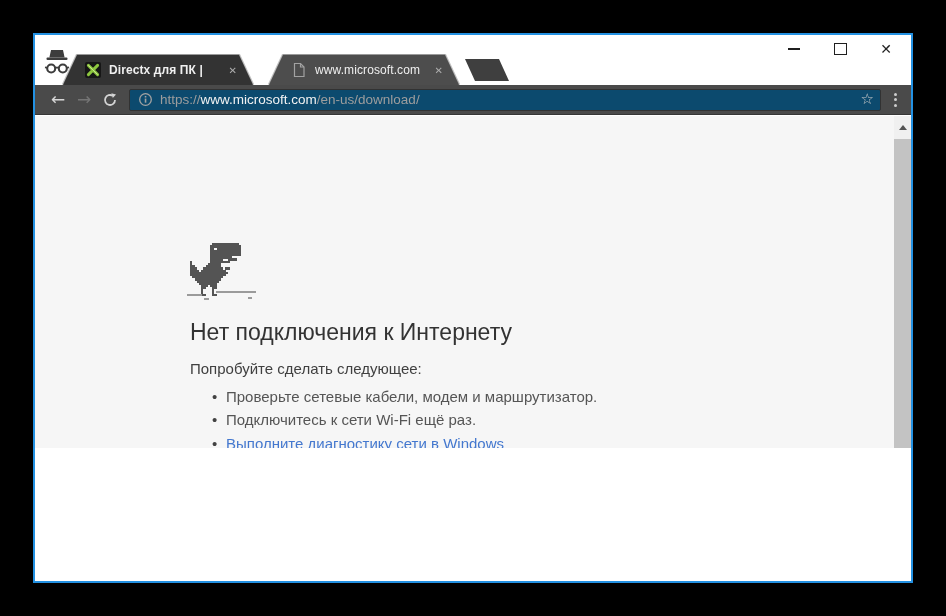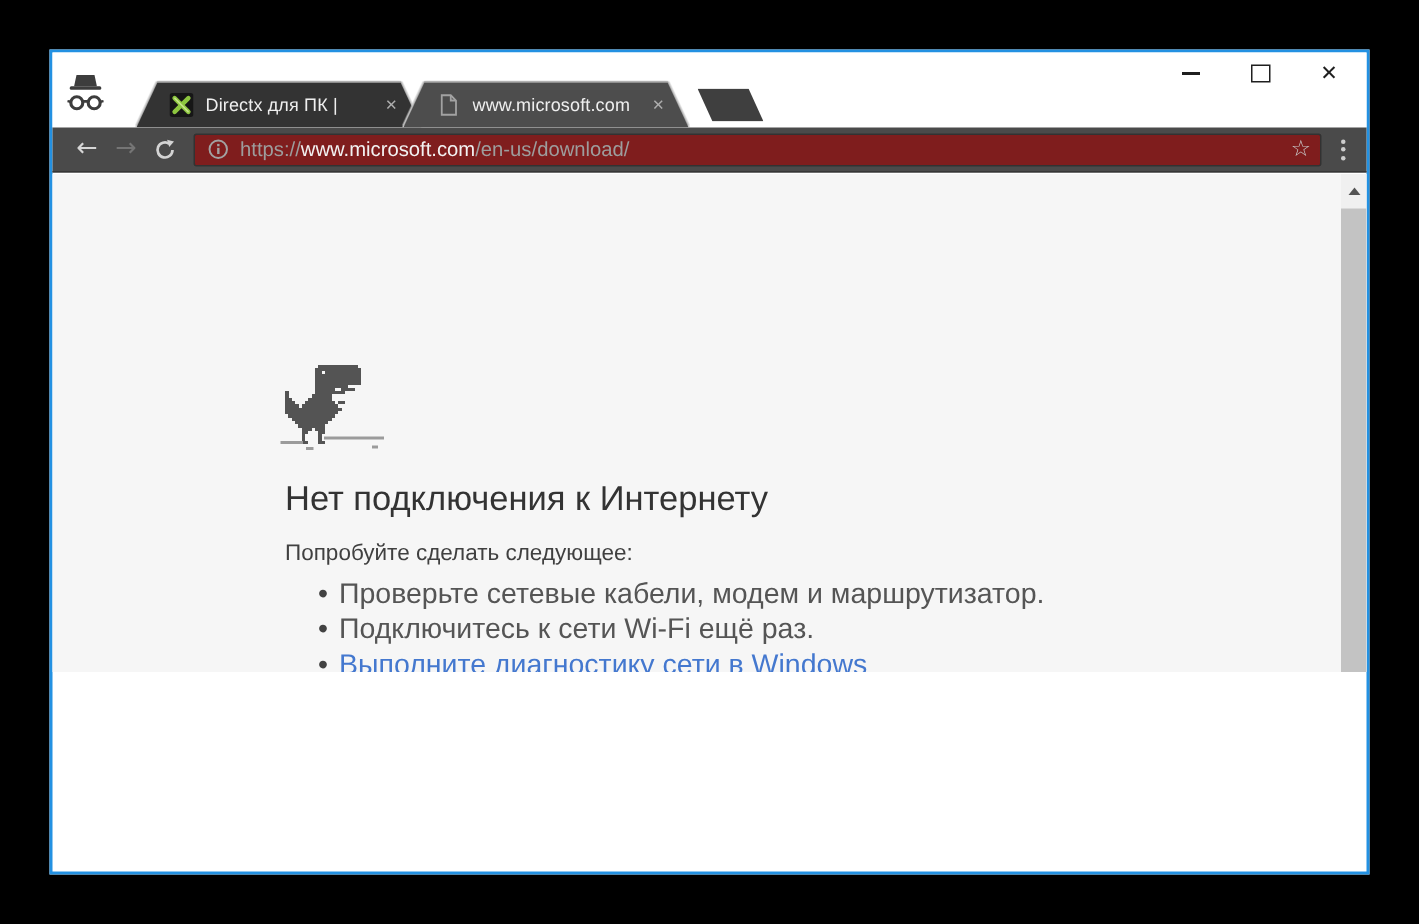--- a/index.html
+++ b/index.html
@@ -51,21 +51,21 @@
     position:absolute;left:0;top:50px;width:876px;height:30px;background:#4a4a4a;
     display:flex;align-items:center;box-sizing:border-box;padding:0 8px 0 10px;
     border-bottom:1px solid #363636;
   }
   .nav{font-size:17px;line-height:17px;width:26px;text-align:center;flex:0 0 auto;cursor:default;}
   .nav.back{color:#d6d6d6;}
   .nav.fwd{color:#757575;}
   .nav.reload{width:26px;height:18px;display:flex;align-items:center;justify-content:center;}
   .omnibox{
     flex:1 1 auto;height:22px;margin-left:6px;margin-right:6px;
-    background:#7f1d1d;border:1px solid #323232;border-radius:2px;
+    background:#0c4a6e;border:1px solid #323232;border-radius:2px;
     display:flex;align-items:center;box-sizing:border-box;padding:0 6px 0 8px;
   }
   .url{flex:1 1 auto;font-size:13.5px;white-space:nowrap;overflow:hidden;margin-left:7px;}
   .url .dim{color:#9d9d9d;}
   .url .bright{color:#f2f2f2;}
   .star{flex:0 0 auto;color:#c9c9c9;font-size:15px;line-height:15px;cursor:default;}
   .menu-dots{width:16px;display:flex;flex-direction:column;align-items:center;gap:2.5px;flex:0 0 auto;cursor:default;}
   .menu-dots i{width:3px;height:3px;border-radius:50%;background:#cdcdcd;}
 
   
@@ -82,21 +82,21 @@
   .g3{left:14px;top:55px;width:5px;height:1.5px;}
   .g4{left:58px;top:54px;width:4px;height:1.5px;}
 
   .error-block h1{
     margin:16px 0 0 0;font-size:23px;font-weight:400;color:#333333;line-height:30px;
   }
   .error-block .sub{margin:12px 0 0 0;font-size:15px;color:#404040;line-height:20px;}
   .error-block ul{margin:6px 0 0 0;padding:0;}
   .error-block li{
     list-style:none;position:relative;padding-left:36px;
-    font-size:19px;color:#555555;line-height:23.3px;
+    font-size:15px;color:#555555;line-height:23.3px;
   }
   .error-block li::before{content:"•";position:absolute;left:22px;color:#424242;}
   .error-block li a{color:#4478cf;text-decoration:none;cursor:pointer;}
   .err-code{margin-top:10px;font-size:11.5px;color:#9c9c9c;letter-spacing:.2px;}
 
   
   .scrollbar{position:absolute;right:0;top:0;width:17px;height:465px;background:#f0f0f0;}
   .sb-up,.sb-down{position:absolute;left:4.5px;width:0;height:0;}
   .sb-up{top:9px;border-left:4px solid transparent;border-right:4px solid transparent;border-bottom:5px solid #545454;}
   .sb-down{bottom:9px;border-left:4px solid transparent;border-right:4px solid transparent;border-top:5px solid #545454;}
@@ -127,21 +127,21 @@
             <span class="min-glyph"></span>
           </div>
         <div class="wc">
             <span class="max-glyph"></span>
           </div>
         <div class="wc">
             <span class="close-glyph glyph">✕</span>
           </div>
       </div>
 
-      <div class="tab-wrap" style="left:56px;width:190px;">
+      <div class="tab-wrap" style="left:28px;width:190px;font-weight:bold;">
         <div class="tab active" style="width:190px;position:relative;">
           <span class="favicon">
             <svg width="16" height="16" viewBox="0 0 16 16">
               <rect x="0" y="0" width="16" height="16" rx="2" fill="#161616"></rect>
               <path d="M3.4 3.4 L12.6 12.6 M12.6 3.4 L3.4 12.6" stroke="#8dc63f" stroke-width="3" stroke-linecap="round"></path>
               <path d="M3.6 3.6 L12.4 12.4" stroke="#c6e48b" stroke-width="1" stroke-linecap="round"></path>
             </svg>
           </span>
           <span class="tab-title">Directx для ПК |</span>
           <span class="tab-close glyph">✕</span>

